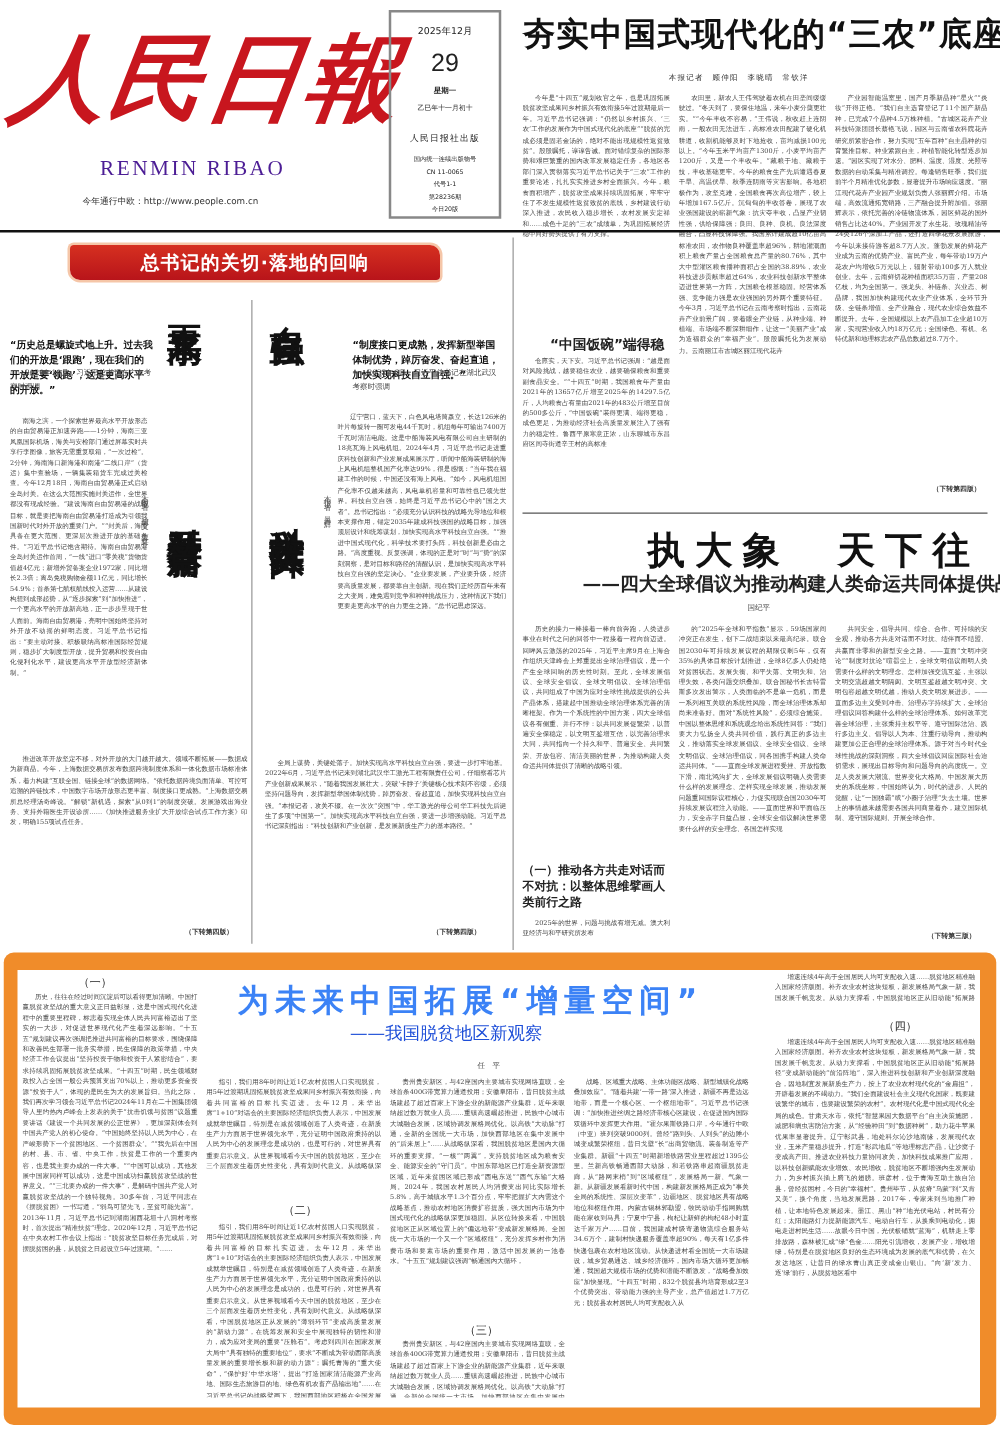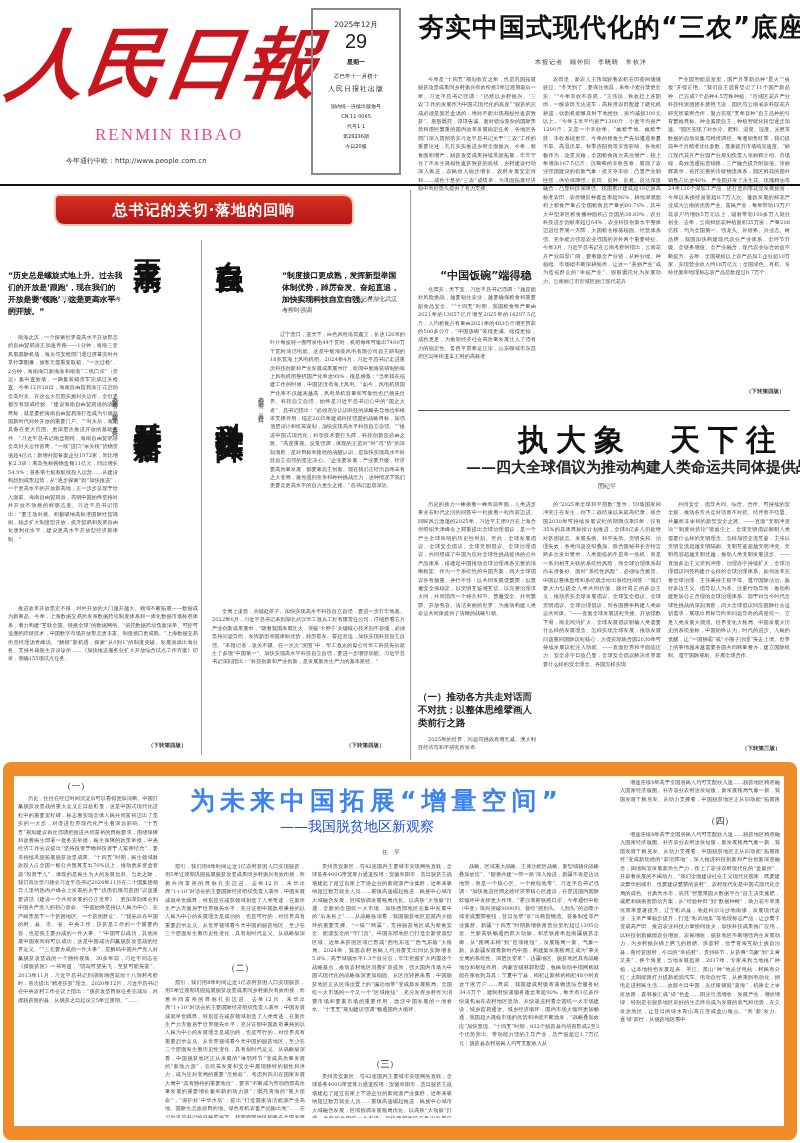--- a/index.html
+++ b/index.html
@@ -3,28 +3,28 @@
 <meta charset="utf-8">
 <style>
   * { box-sizing: border-box; margin: 0; padding: 0; }
   html, body { width: 800px; height: 1143px; background: #fff; overflow: hidden; }
   body { position: relative; font-family: "DejaVu Serif", "Liberation Serif", serif; color: #222; }
   .abs { position: absolute; }
   .body-text { font-family: "DejaVu Serif", serif; font-size: 5.2px; line-height: 8.4px; color: #444; text-align: justify; text-indent: 10px; overflow: hidden; }
 
   
   .mast-logo { left: 10px; top: 8px; width: 280px; height: 110px; color: #c8161e; font-family: "DejaVu Serif", serif; font-weight: bold; font-style: italic; font-size: 76px; letter-spacing: 2px; line-height: 110px; white-space: nowrap; transform: skewX(-8deg); }
-  .mast-pinyin { left: 95px; top: 125px; font-family: "Liberation Serif", serif; font-size: 17px; color: #ec4899; letter-spacing: 2px; }
+  .mast-pinyin { left: 80px; top: 125px; font-family: "Liberation Serif", serif; font-size: 17px; color: #4c1d95; letter-spacing: 2px; }
   .mast-url { left: 66px; top: 156px; font-family: "DejaVu Sans", sans-serif; font-size: 7px; color: #333; }
   .datebox { left: 311px; top: 8px; width: 90px; height: 167px; border: 2px solid #888; text-align: center; font-family: "DejaVu Sans", sans-serif; color: #222; }
   .datebox .ym { font-size: 7.5px; margin-top: 10px; }
-  .datebox .day { font-family: "Liberation Sans", sans-serif; font-size: 20px; margin-top: 0; }
+  .datebox .day { font-family: "Liberation Sans", sans-serif; font-size: 20px; margin-top: 10px; }
   .datebox .wk { font-size: 6px; margin-top: 5px; font-weight: bold; }
   .datebox .lunar { font-size: 5.5px; margin-top: 6px; }
-  .datebox .pub { font-family: "DejaVu Serif", serif; font-size: 7px; margin-top: 4px; letter-spacing: 1px; }
+  .datebox .pub { font-family: "DejaVu Serif", serif; font-size: 7px; margin-top: 16px; letter-spacing: 1px; }
   .datebox .small { font-size: 5px; margin-top: 7px; line-height: 10px; }
   .rule-top { left: 0; top: 184px; width: 800px; height: 2px; background: #111; }
 
   
   .head1 { left: 418px; top: 10px; font-family: "DejaVu Sans", sans-serif; font-weight: bold; font-size: 26px; color: #111; letter-spacing: 1px; white-space: nowrap; }
   .byline1 { left: 535px; top: 58px; font-size: 6px; color: #333; letter-spacing: 1px; white-space: nowrap; }
 
   
   .banner { left: 56px; top: 196px; width: 296px; height: 28px; background: linear-gradient(#d63020, #b8141a); border-radius: 3px 8px 3px 8px; color: #fff; font-family: "DejaVu Sans", sans-serif; font-weight: bold; font-size: 15px; text-align: center; line-height: 28px; letter-spacing: 1px; box-shadow: 0 0 0 2px #f5c6a8; }
 

